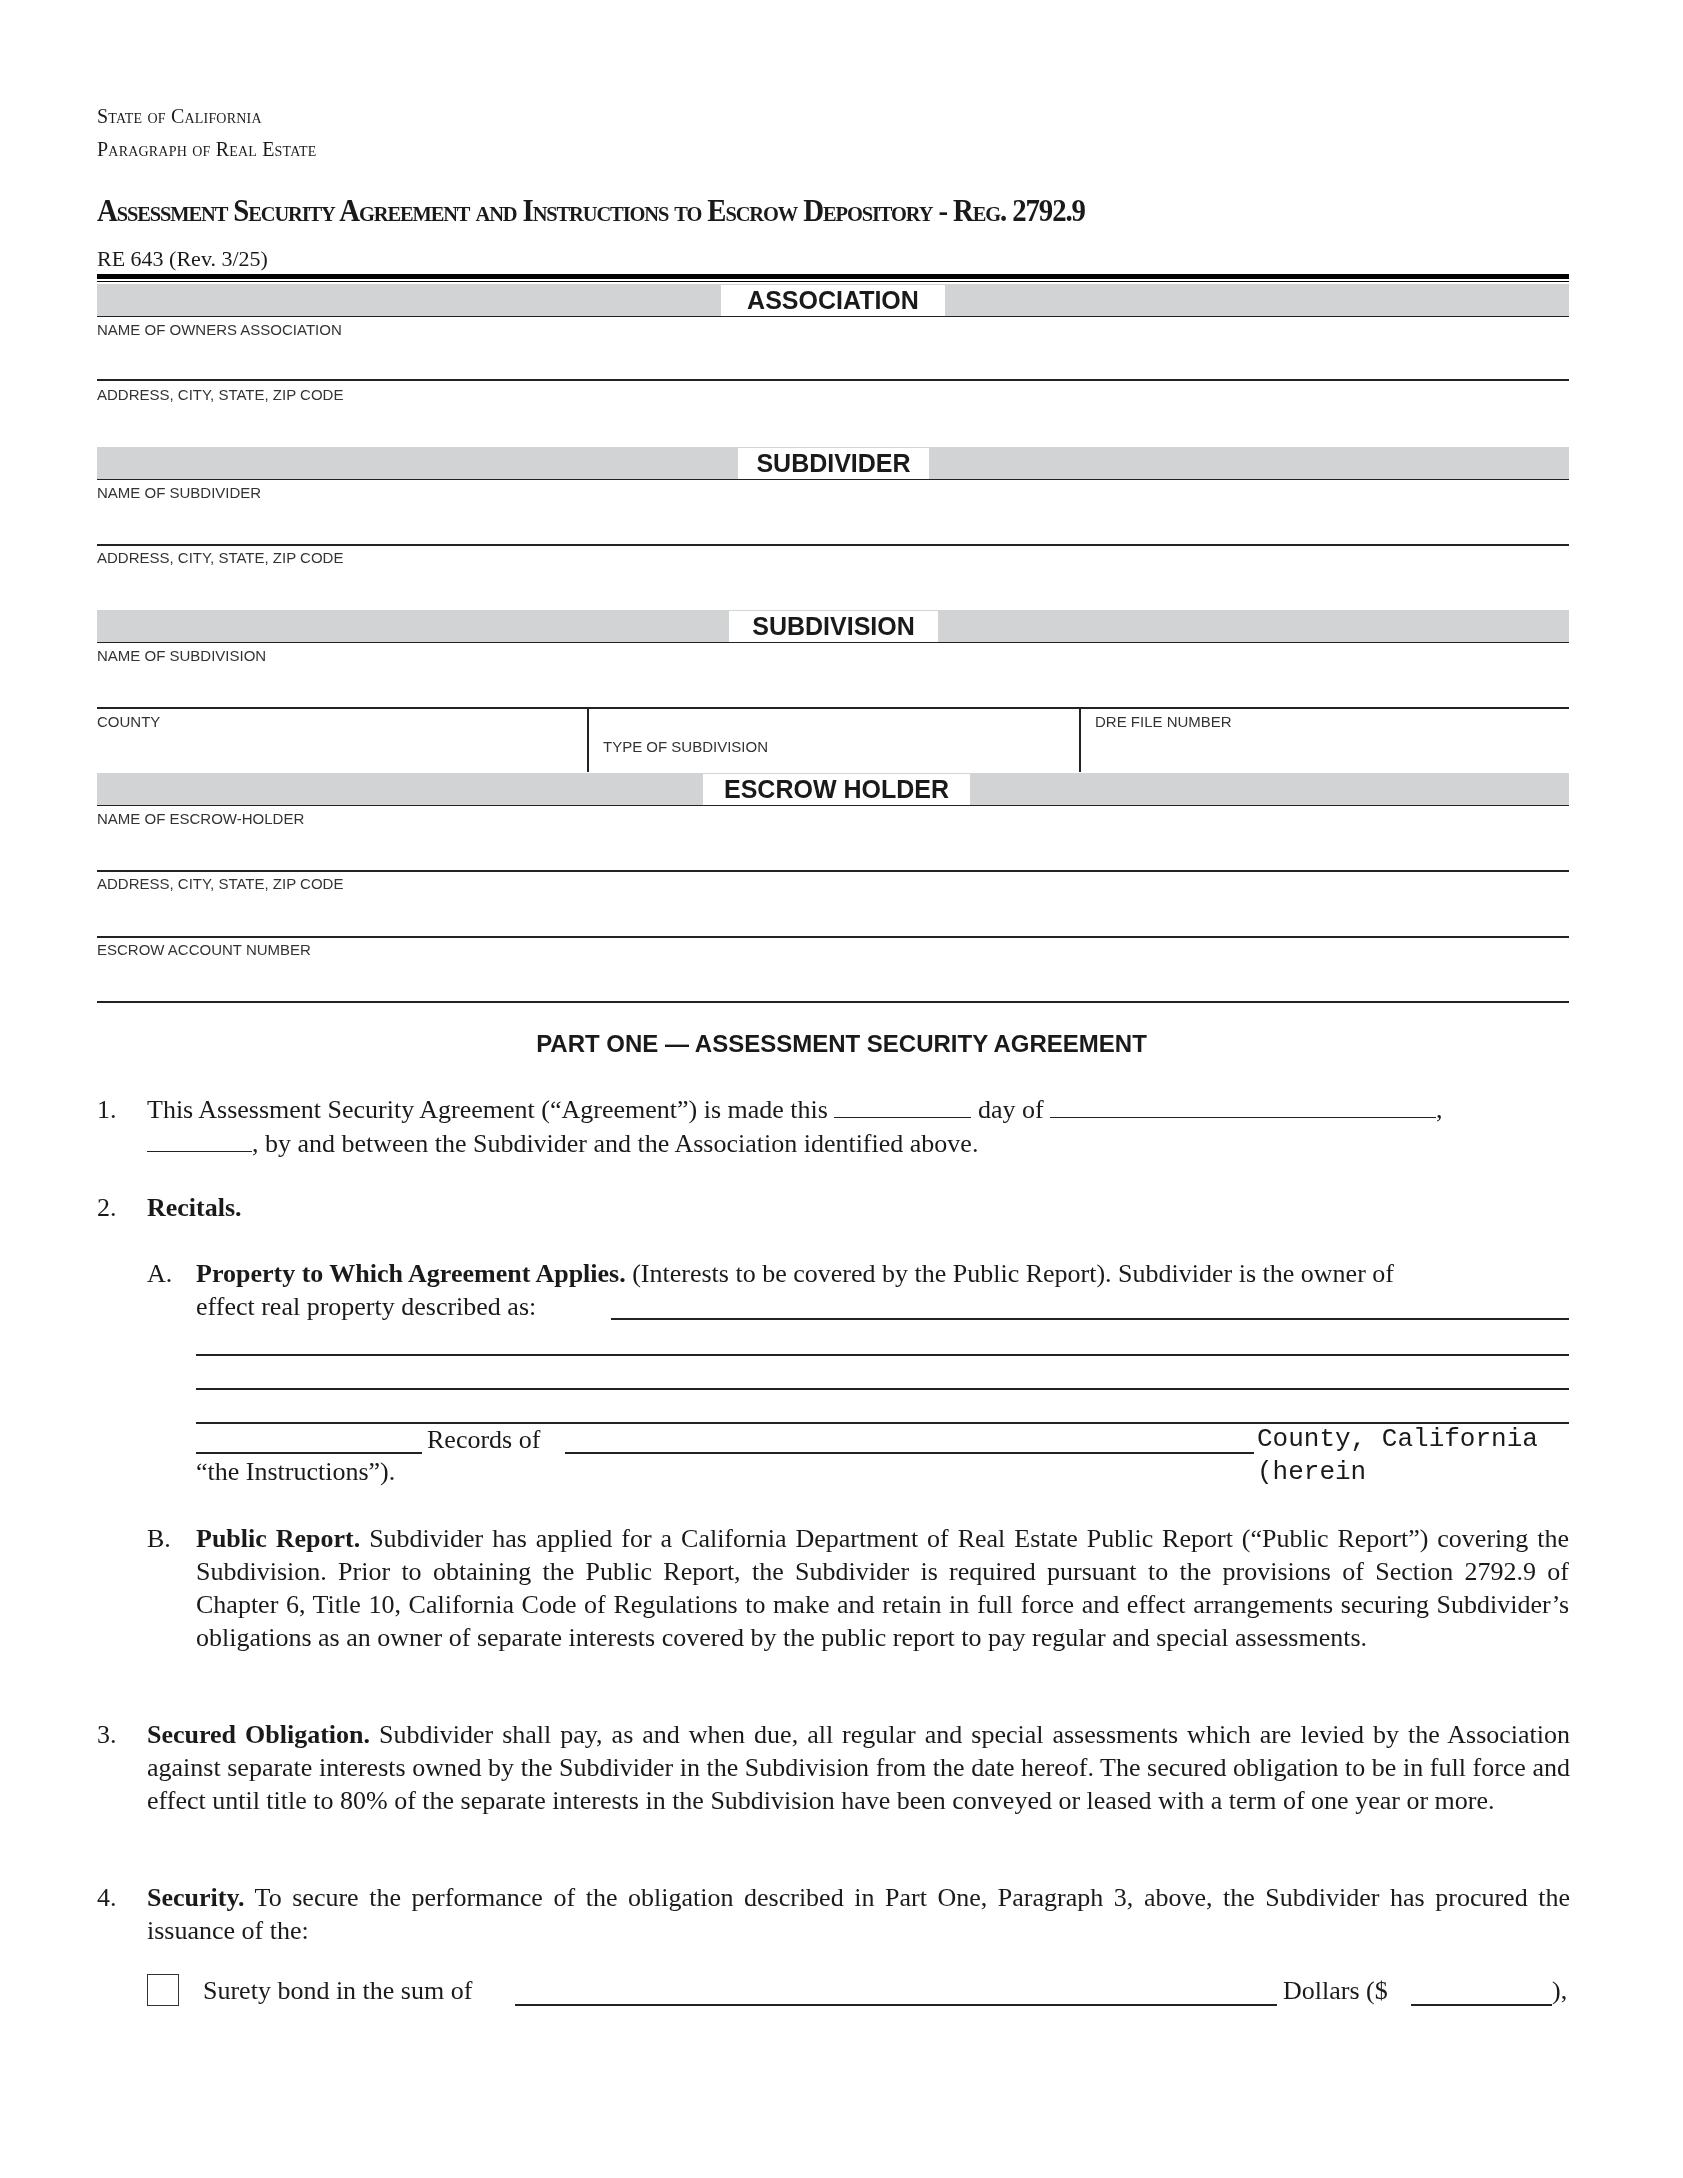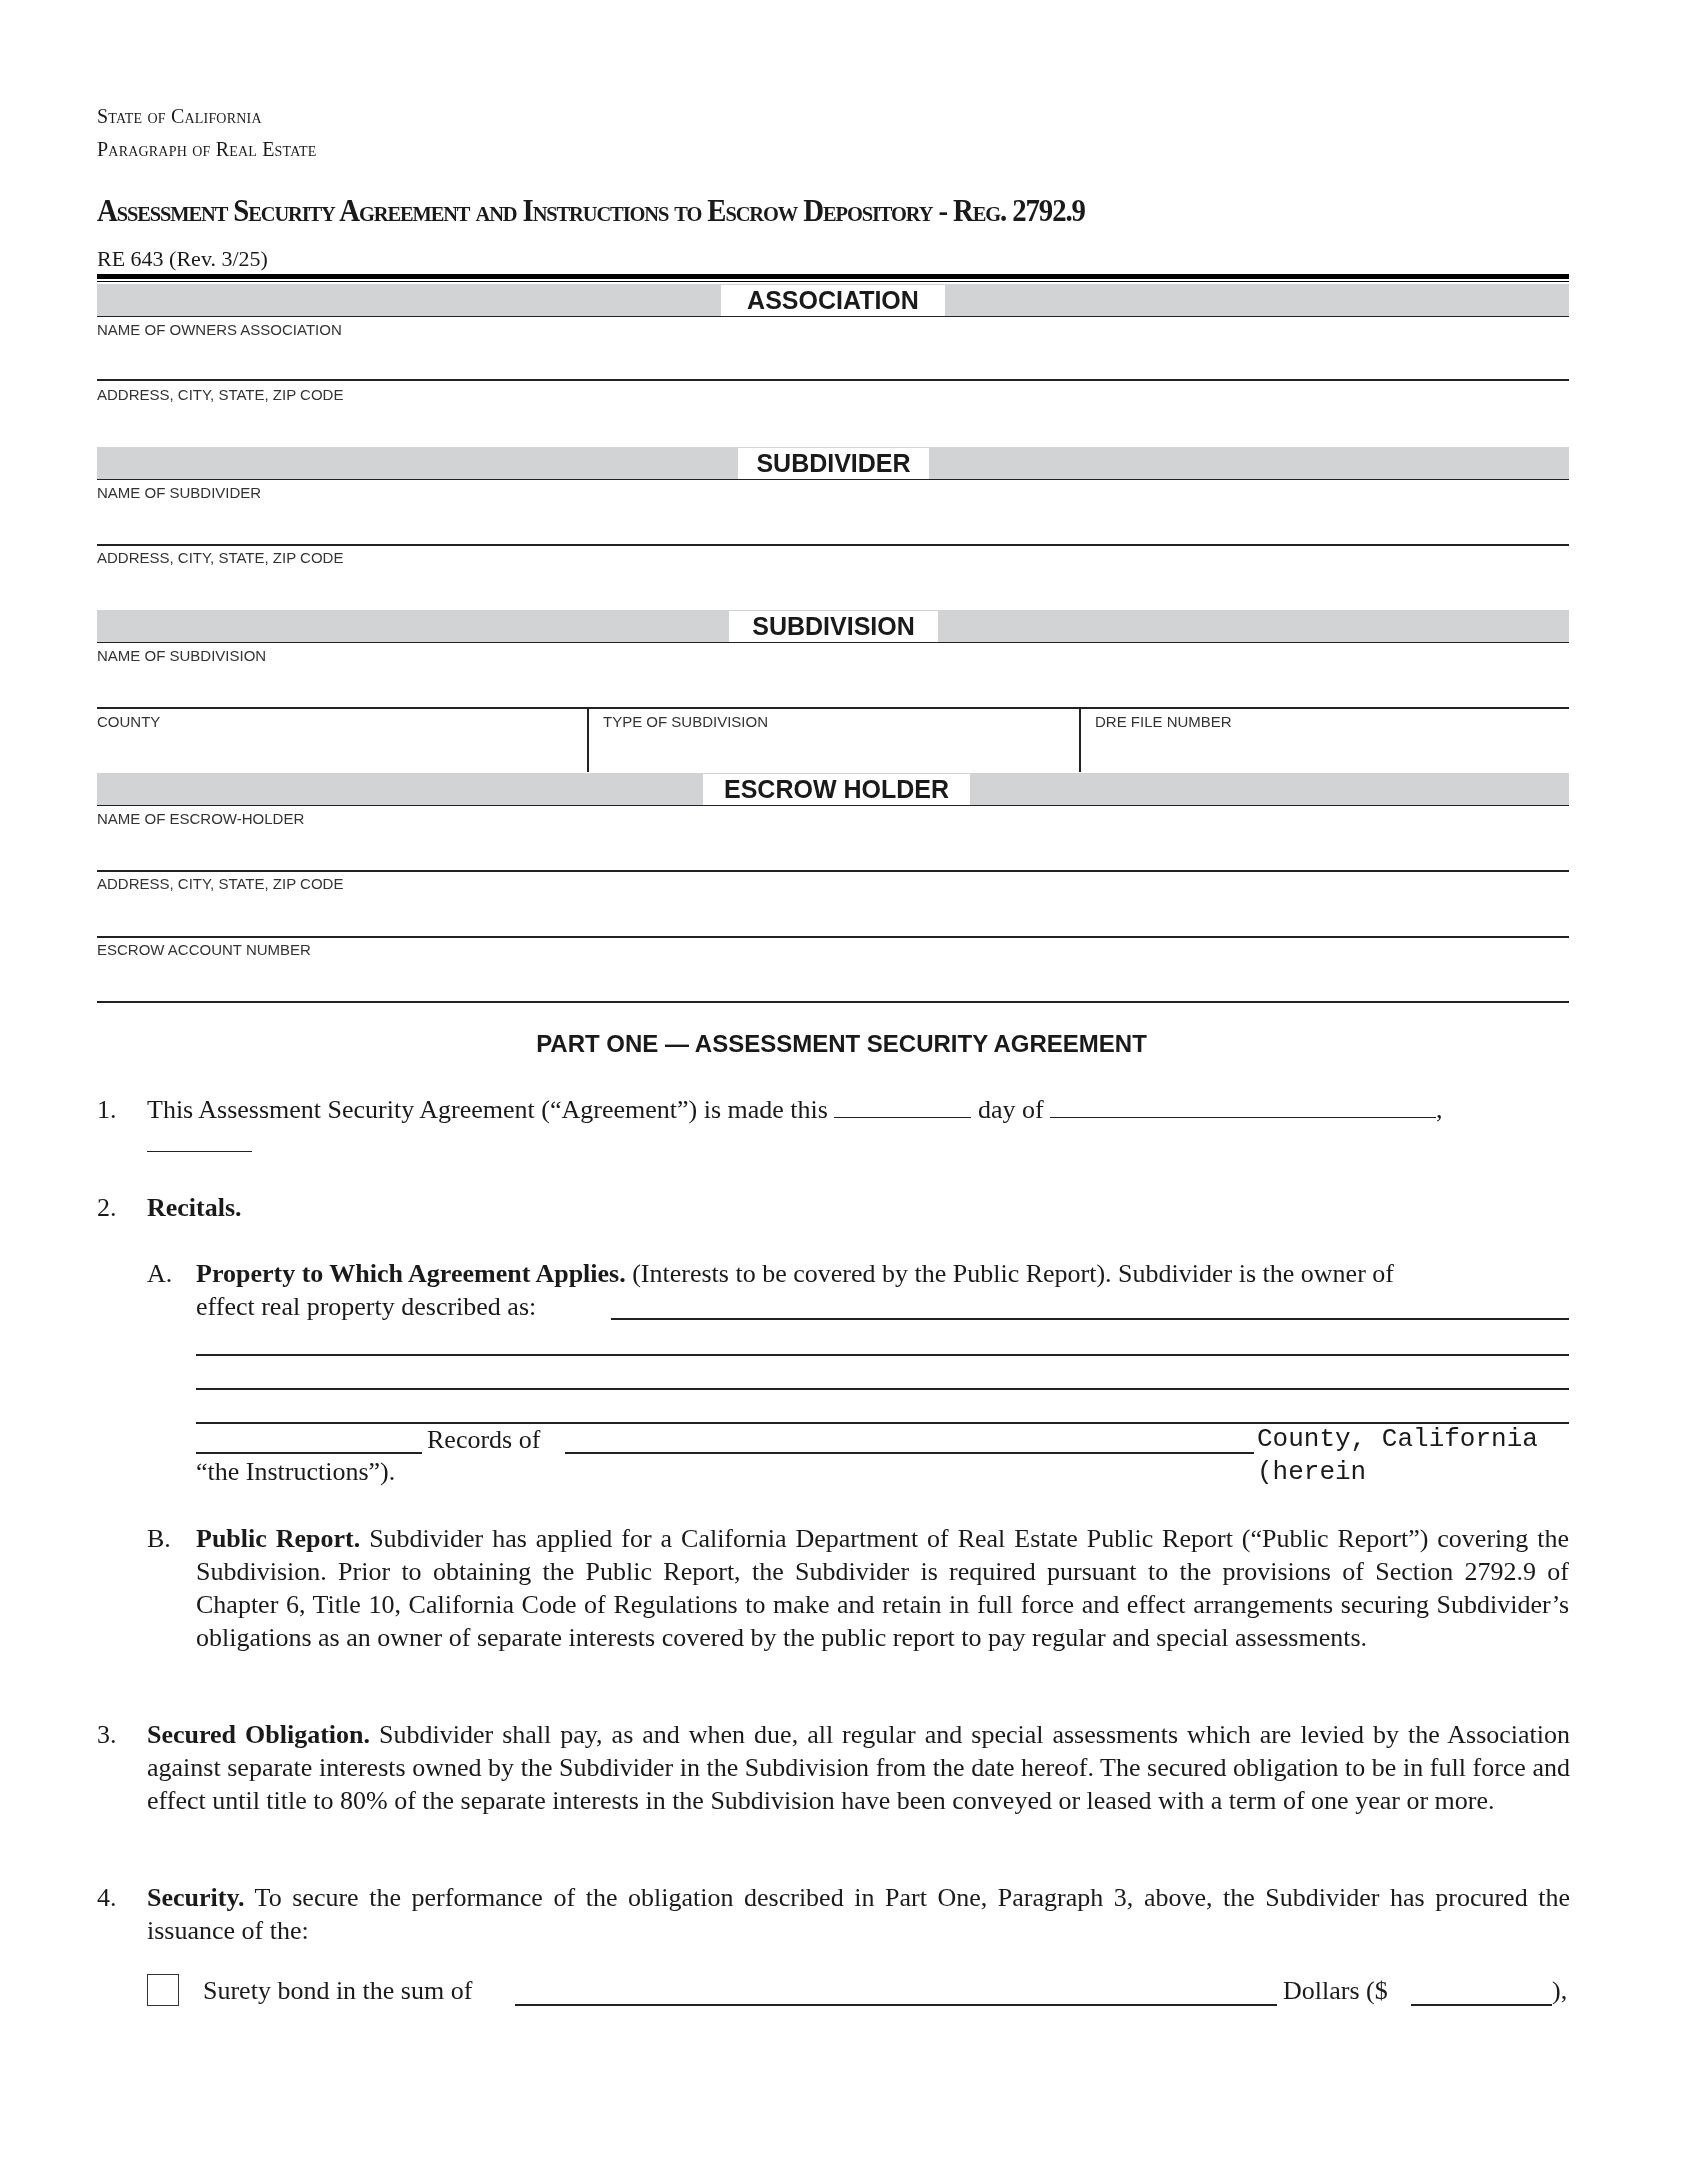--- a/index.html
+++ b/index.html
@@ -57,21 +57,21 @@
 
 <div class="abs bar" style="top:610px;">
   <div class="bar-label sans" style="left:632px; width:209px;">SUBDIVISION</div>
 </div>
 <div class="abs sans flabel" style="left:97px; top:647px;">NAME OF SUBDIVISION</div>
 <div class="abs" style="left:97px; top:665px; width:1472px; height:40px;"></div>
 <div class="abs fline" style="top:707px;"></div>
 <div class="abs sans flabel" style="left:97px; top:713px;">COUNTY</div>
 <div class="abs" style="left:97px; top:731px; width:487px; height:40px;"></div>
 <div class="abs vline" style="left:587px; top:707px; height:65px;"></div>
-<div class="abs sans flabel" style="left:603px; top:713px;">TYPE OF SUBDIVISION</div>
+<div class="abs sans flabel" style="left:603px; top:738px;">TYPE OF SUBDIVISION</div>
 <div class="abs" style="left:592px; top:731px; width:485px; height:40px;"></div>
 <div class="abs vline" style="left:1079px; top:707px; height:65px;"></div>
 <div class="abs sans flabel" style="left:1095px; top:713px;">DRE FILE NUMBER</div>
 <div class="abs" style="left:1084px; top:731px; width:485px; height:40px;"></div>
 
 <div class="abs bar" style="top:773px;">
   <div class="bar-label sans" style="left:606px; width:267px;">ESCROW HOLDER</div>
 </div>
 <div class="abs sans flabel" style="left:97px; top:810px;">NAME OF ESCROW-HOLDER</div>
 <div class="abs" style="left:97px; top:828px; width:1472px; height:40px;"></div>
@@ -88,21 +88,21 @@
 <div class="serif body">
 
   <div class="num" style="top:1093px;">1.</div>
   <div class="abs" style="left:147px; top:1093px; white-space:nowrap;">
     <span>This Assessment Security Agreement (“Agreement”) is made this</span>
     <span class="blank" style="width:137px;"></span>
     <span>day of</span>
     <span class="blank" style="width:386px;"></span><span>,</span>
   </div>
   <div class="abs" style="left:147px; top:1127px; white-space:nowrap;">
-    <span class="blank" style="width:105px;"></span>
+    <span class="blank" style="width:105px;"></span><span>, by and between the Subdivider and the Association identified above.</span>
   </div>
 
   <div class="num" style="top:1191px;">2.</div>
   <div class="abs" style="left:147px; top:1191px; font-weight:bold;">Recitals.</div>
 
   <div class="letter" style="top:1257px;">A.</div>
   <div class="sub" style="top:1257px; white-space:nowrap;">
     <b>Property to Which Agreement Applies.</b><span> (Interests to be covered by the Public Report). Subdivider is the owner of</span>
   </div>
   <div class="abs" style="left:196px; top:1290px;">effect real property described as:</div>

